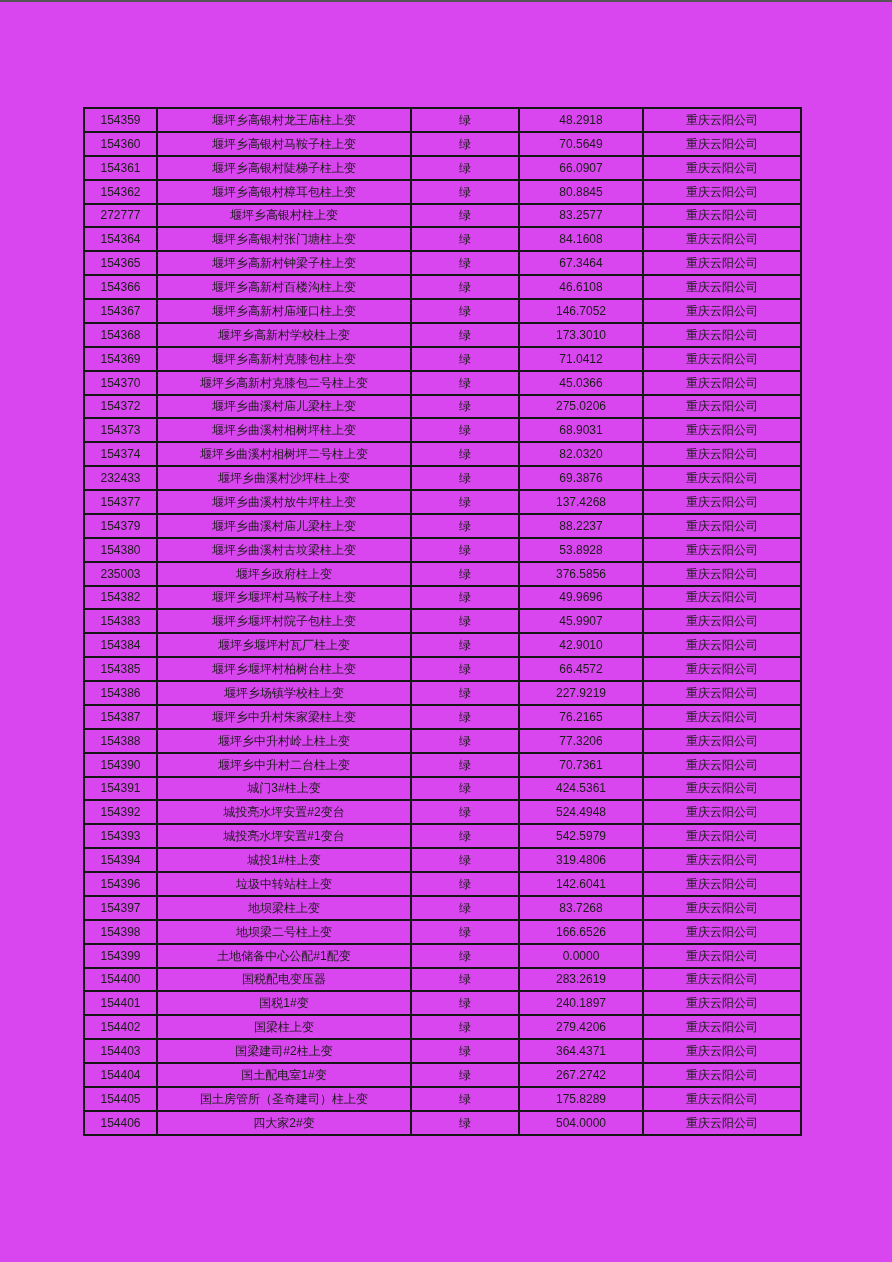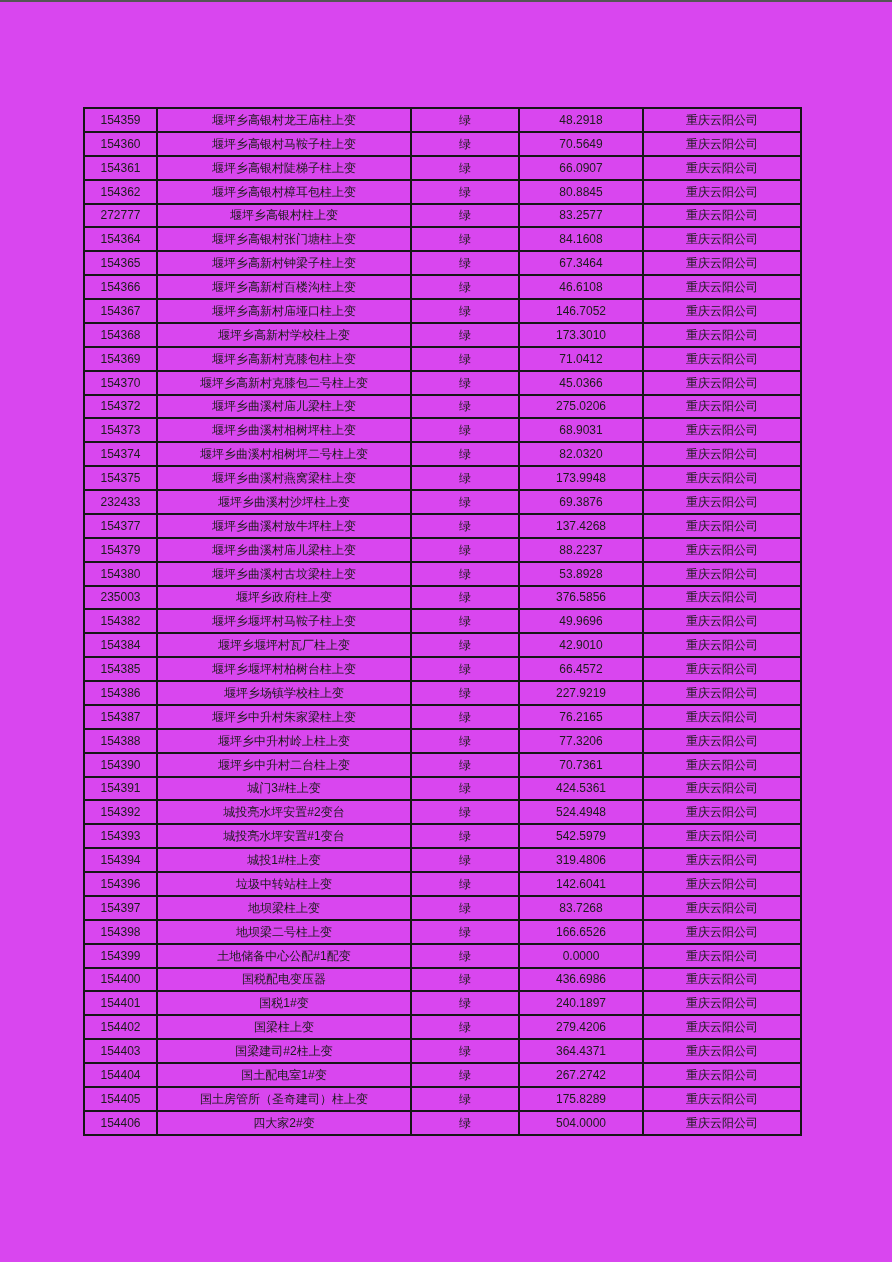--- a/index.html
+++ b/index.html
@@ -161,27 +161,20 @@
       <td class="cell-company">重庆云阳公司</td>
     </tr>
         <tr>
       <td class="cell-id">154374</td>
       <td class="cell-name">堰坪乡曲溪村相树坪二号柱上变</td>
       <td class="cell-status">绿</td>
       <td class="cell-value">82.0320</td>
       <td class="cell-company">重庆云阳公司</td>
     </tr>
         <tr>
-      <td class="cell-id">154375</td>
-      <td class="cell-name">堰坪乡曲溪村燕窝梁柱上变</td>
-      <td class="cell-status">绿</td>
-      <td class="cell-value">173.9948</td>
-      <td class="cell-company">重庆云阳公司</td>
-    </tr>
-        <tr>
       <td class="cell-id">232433</td>
       <td class="cell-name">堰坪乡曲溪村沙坪柱上变</td>
       <td class="cell-status">绿</td>
       <td class="cell-value">69.3876</td>
       <td class="cell-company">重庆云阳公司</td>
     </tr>
         <tr>
       <td class="cell-id">154377</td>
       <td class="cell-name">堰坪乡曲溪村放牛坪柱上变</td>
       <td class="cell-status">绿</td>
@@ -210,20 +203,27 @@
       <td class="cell-company">重庆云阳公司</td>
     </tr>
         <tr>
       <td class="cell-id">154382</td>
       <td class="cell-name">堰坪乡堰坪村马鞍子柱上变</td>
       <td class="cell-status">绿</td>
       <td class="cell-value">49.9696</td>
       <td class="cell-company">重庆云阳公司</td>
     </tr>
         <tr>
+      <td class="cell-id">154383</td>
+      <td class="cell-name">堰坪乡堰坪村院子包柱上变</td>
+      <td class="cell-status">绿</td>
+      <td class="cell-value">45.9907</td>
+      <td class="cell-company">重庆云阳公司</td>
+    </tr>
+        <tr>
       <td class="cell-id">154384</td>
       <td class="cell-name">堰坪乡堰坪村瓦厂柱上变</td>
       <td class="cell-status">绿</td>
       <td class="cell-value">42.9010</td>
       <td class="cell-company">重庆云阳公司</td>
     </tr>
         <tr>
       <td class="cell-id">154385</td>
       <td class="cell-name">堰坪乡堰坪村柏树台柱上变</td>
       <td class="cell-status">绿</td>
@@ -311,21 +311,21 @@
       <td class="cell-id">154399</td>
       <td class="cell-name">土地储备中心公配#1配变</td>
       <td class="cell-status">绿</td>
       <td class="cell-value">0.0000</td>
       <td class="cell-company">重庆云阳公司</td>
     </tr>
         <tr>
       <td class="cell-id">154400</td>
       <td class="cell-name">国税配电变压器</td>
       <td class="cell-status">绿</td>
-      <td class="cell-value">436.6986</td>
+      <td class="cell-value">283.2619</td>
       <td class="cell-company">重庆云阳公司</td>
     </tr>
         <tr>
       <td class="cell-id">154401</td>
       <td class="cell-name">国税1#变</td>
       <td class="cell-status">绿</td>
       <td class="cell-value">240.1897</td>
       <td class="cell-company">重庆云阳公司</td>
     </tr>
         <tr>

